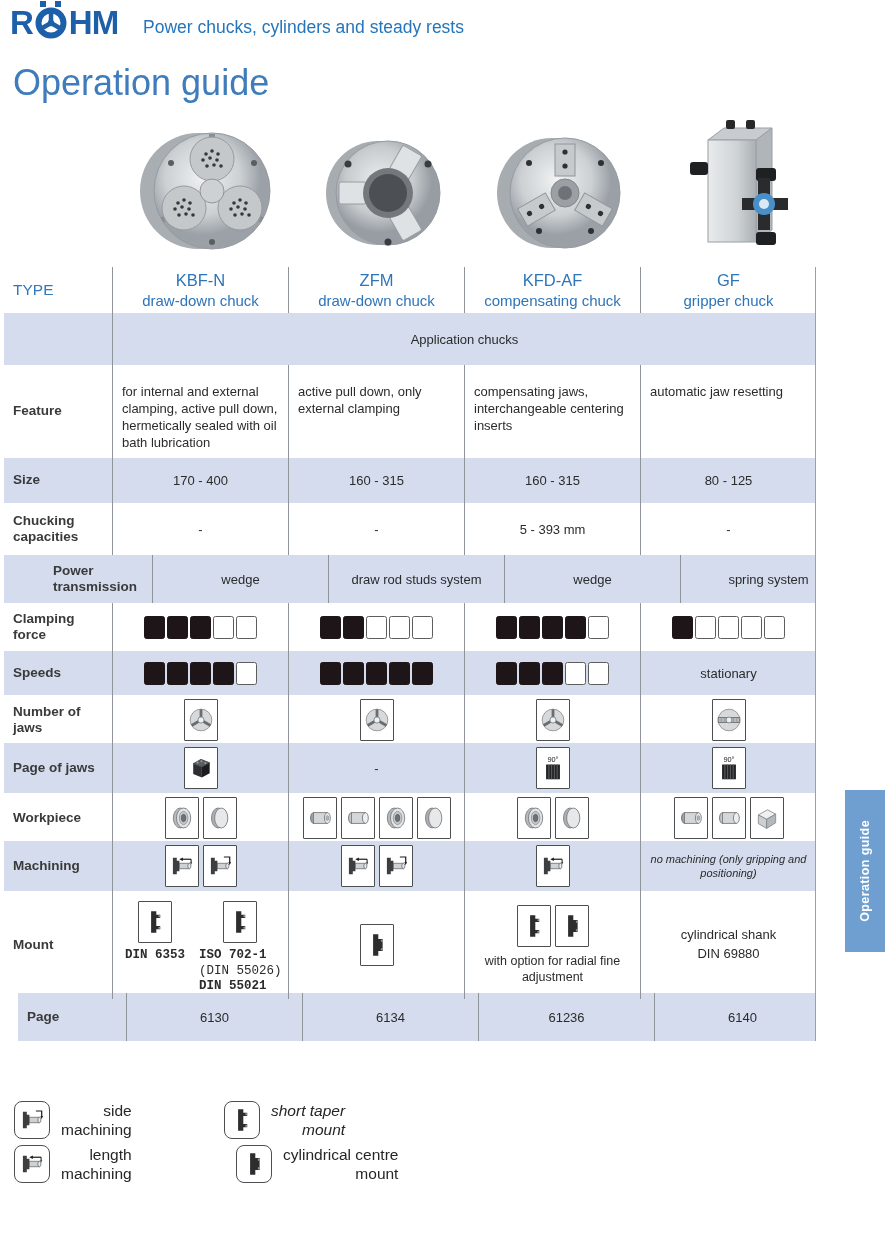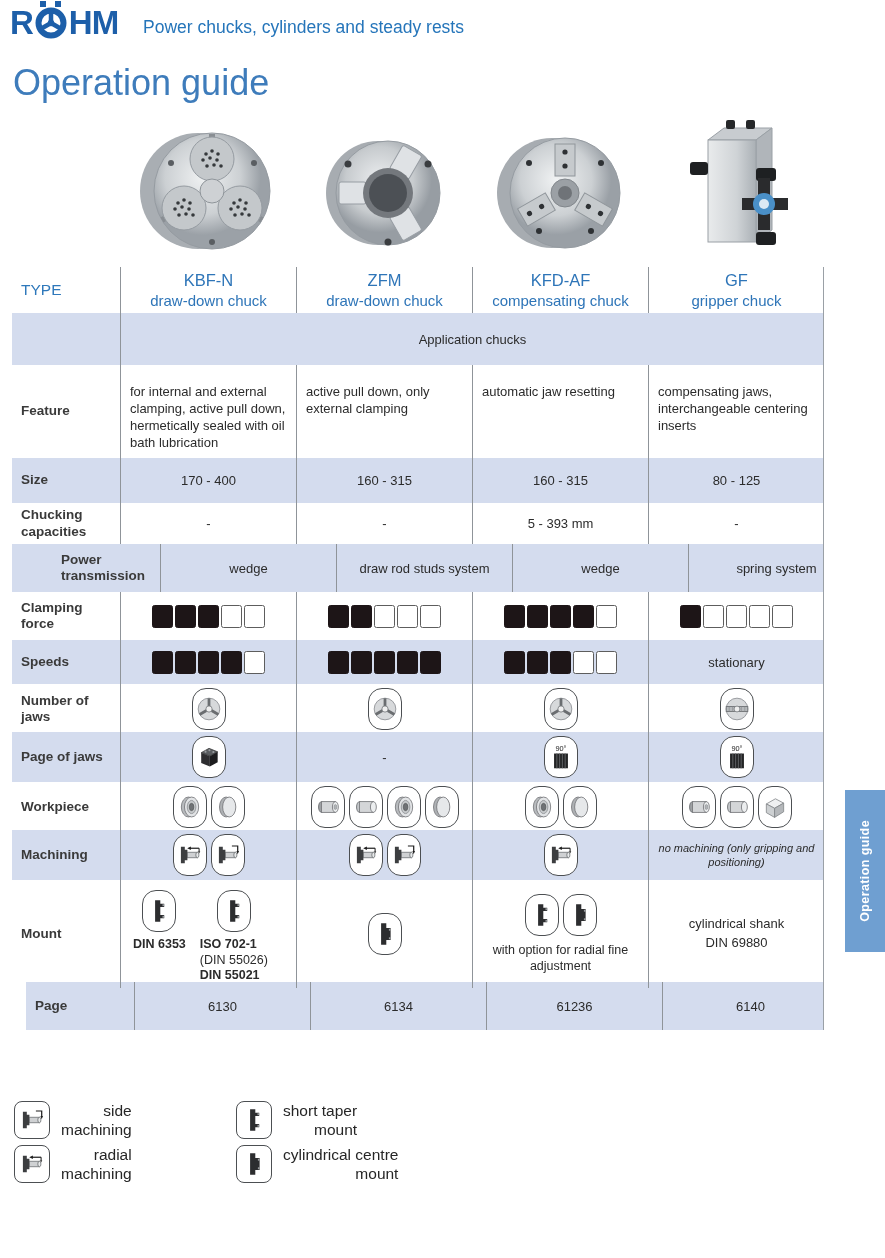--- a/index.html
+++ b/index.html
@@ -11,58 +11,58 @@
   .logo{display:flex;align-items:flex-end;color:#1d5fa9;font-weight:bold;font-size:33px;letter-spacing:-1px;line-height:1;}
   .logo .lg-o{position:relative;width:34px;height:40px;margin:0 1px;}
   .subtitle{position:absolute;left:143px;top:17px;font-size:17.5px;color:#2575ba;}
 
   .title{position:absolute;left:13px;top:62px;font-size:36px;font-weight:300;color:#3e7cbb;letter-spacing:0;}
 
   
   .photo{position:absolute;}
 
   
-  .tbl{position:absolute;left:12px;top:267px;width:812px;font-size:13px;}
+  .tbl{position:absolute;left:4px;top:267px;width:812px;font-size:13px;}
   .trow{display:grid;grid-template-columns:108px repeat(4,176px);border-right:1px solid #9aa0a6;}
   .trow.alt{background:#d4dcee;}
   .tc{border-left:1px solid #8f9499;display:flex;align-items:center;justify-content:center;text-align:center;padding:4px 6px;box-sizing:border-box;}
   .tlabel{display:flex;align-items:center;padding:4px 4px 4px 9px;box-sizing:border-box;font-weight:bold;font-size:13.5px;color:#3a3a3a;line-height:1.2;}
   .thead-row{height:46px;}
   .thead-row .tlabel{font-weight:normal;color:#2e78bb;font-size:15.5px;}
   .colhead{flex-direction:column;color:#2e75b8;line-height:1.3;padding:2px;}
   .colhead .cname{font-size:16.5px;}
   .colhead .csub{font-size:15px;}
   .row-app{height:52px;}
   .row-app .span4{grid-column:2/6;}
   .row-feature{height:93px;}
   .row-feature .tc{align-items:flex-start;justify-content:flex-start;text-align:left;padding:19px 8px 4px 9px;line-height:1.3;}
   .row-size{height:45px;}
-  .row-chucking{height:41px;}
+  .row-chucking{height:52px;}
   .row-power{height:48px;padding-left:40px;}
   .row-clamping{height:48px;}
   .row-speeds{height:44px;}
   .row-numjaws{height:48px;}
   .row-typejaws{height:50px;}
   .row-workpiece{height:48px;}
   .row-machining{height:50px;}
   .row-machining .note{font-size:11px;line-height:1.3;font-style:italic;}
   .row-mount{height:102px;}
   .row-page{height:48px;margin-left:14px;}
 
   
   .squares{display:flex;gap:2px;}
   .sq{width:21px;height:23px;border:1.4px solid #5d5d5d;border-radius:2.5px;background:#fff;box-sizing:border-box;}
   .sq.f{background:#1d1517;border-color:#1d1517;}
 
   
   .irow{display:flex;gap:4px;align-items:center;justify-content:center;}
-  .ibox{display:inline-flex;align-items:center;justify-content:center;width:34px;height:42px;border:1.6px solid #4c4f52;border-radius:14px;background:#fff;box-sizing:border-box;}
+  .ibox{display:inline-flex;align-items:center;justify-content:center;width:34px;height:42px;border:1.6px solid #4c4f52;border-radius:1px;background:#fff;box-sizing:border-box;}
 
   
-  .mount-kbf{justify-content:flex-start;align-items:flex-start;padding:10px 4px 4px 12px;gap:14px;display:flex;text-align:left;}
+  .mount-kbf{justify-content:flex-start;align-items:flex-start;padding:10px 4px 4px 12px;gap:14px;display:flex;text-align:left;font-family:Liberation Mono, monospace;}
   .mstack{display:flex;flex-direction:column;gap:5px;}
   .mcap{font-size:12.5px;font-weight:bold;color:#2b2b2b;line-height:1.25;}
   .mcap .reg{font-weight:normal;}
   .mount-kfd{flex-direction:column;gap:6px;text-align:center;}
   .mnote{font-size:12.5px;line-height:1.3;}
   .gf-mount{font-size:13px;line-height:1.45;}
 
   
   .legend{position:absolute;left:14px;top:1095px;width:560px;}
   .litem{position:absolute;display:flex;gap:11px;align-items:flex-start;text-align:right;}
@@ -243,22 +243,22 @@
 
     <div class="trow alt row-app">
       <div class="tlabel"></div>
       <div class="tc span4">Application chucks</div>
     </div>
 
     <div class="trow row-feature">
       <div class="tlabel">Feature</div>
       <div class="tc">for internal and external clamping, active pull down, hermetically sealed with oil bath lubrication</div>
       <div class="tc">active pull down, only external clamping</div>
+      <div class="tc">compensating jaws, interchangeable centering inserts</div>
       <div class="tc">automatic jaw resetting</div>
-      <div class="tc">compensating jaws, interchangeable centering inserts</div>
     </div>
 
     <div class="trow alt row-size">
       <div class="tlabel">Size</div>
       <div class="tc">170 - 400</div>
       <div class="tc">160 - 315</div>
       <div class="tc">160 - 315</div>
       <div class="tc">80 - 125</div>
     </div>
 
@@ -712,25 +712,25 @@
               <rect x="12" y="14.8" width="11.5" height="6.4" fill="#cfd1d3" stroke="#6a6d70" stroke-width="0.9"></rect>
               <ellipse cx="23.5" cy="18" rx="1.8" ry="3.2" fill="#e8eaeb" stroke="#6a6d70" stroke-width="0.9"></ellipse>
               <path d="M25.5 10.2 H15" stroke="#1c1c1c" stroke-width="1.4"></path>
               <polygon points="11.8,10.2 16,8.2 16,12.2" fill="#1c1c1c"></polygon>
               <path d="M25.5 10.2 v3.6" stroke="#1c1c1c" stroke-width="1.2"></path>
               <polygon points="25.5,16.2 24.2,13.6 26.8,13.6" fill="#1c1c1c"></polygon>
             </svg>
           </span>
         </div>
       <div class="llabel">
-        <div>radial</div>
+        <div>length</div>
         <div>machining</div>
       </div>
     </div>
-    <div class="litem" style="left:222px;top:6px;">
+    <div class="litem" style="left:210px;top:6px;font-style:italic;">
       <div class="irow">
           <span class="ibox">
             <svg viewBox="0 0 30 36" width="26" height="32">
               <path d="M10.5 5.5 h6 v4 h4.5 v4 h-4.5 v9 h4.5 v4 h-4.5 v4 h-6 Z" fill="#2c2d2f"></path>
               <rect x="19" y="10.2" width="2" height="2.2" fill="#9a9da0"></rect>
               <rect x="19" y="23.6" width="2" height="2.2" fill="#9a9da0"></rect>
             </svg>
           </span>
         </div>
       <div class="llabel">

